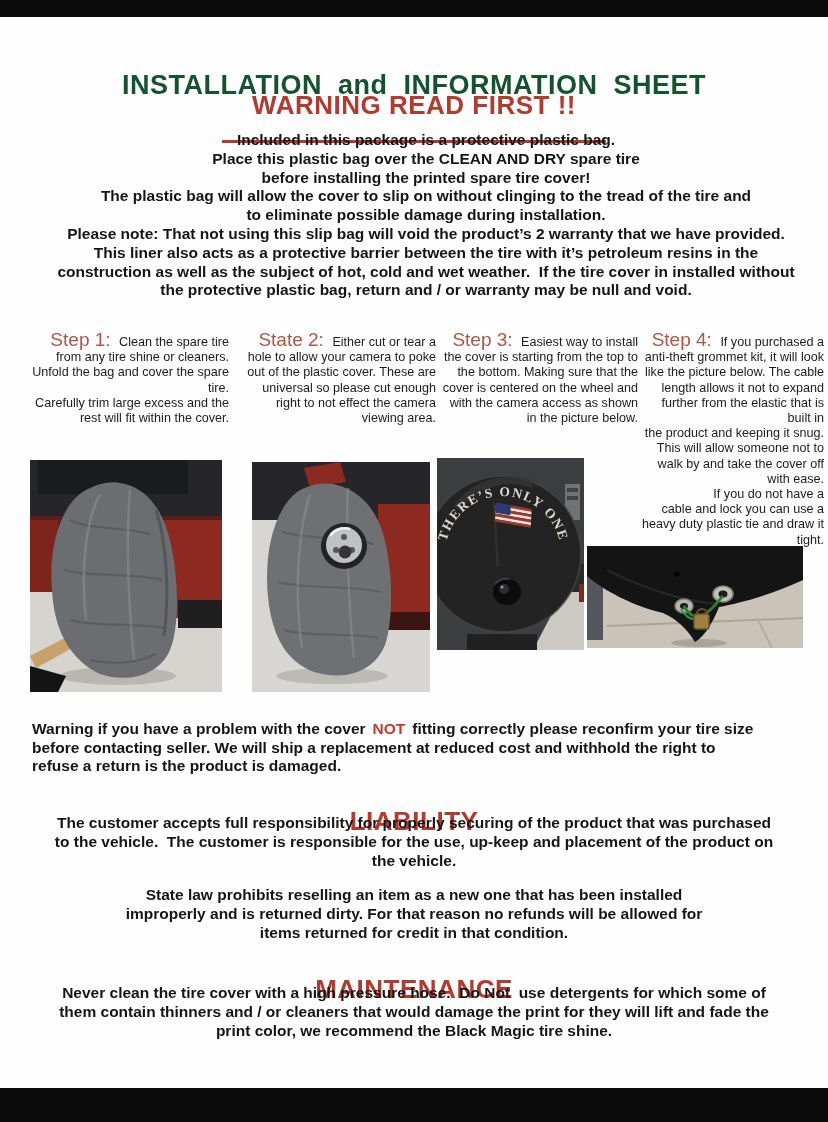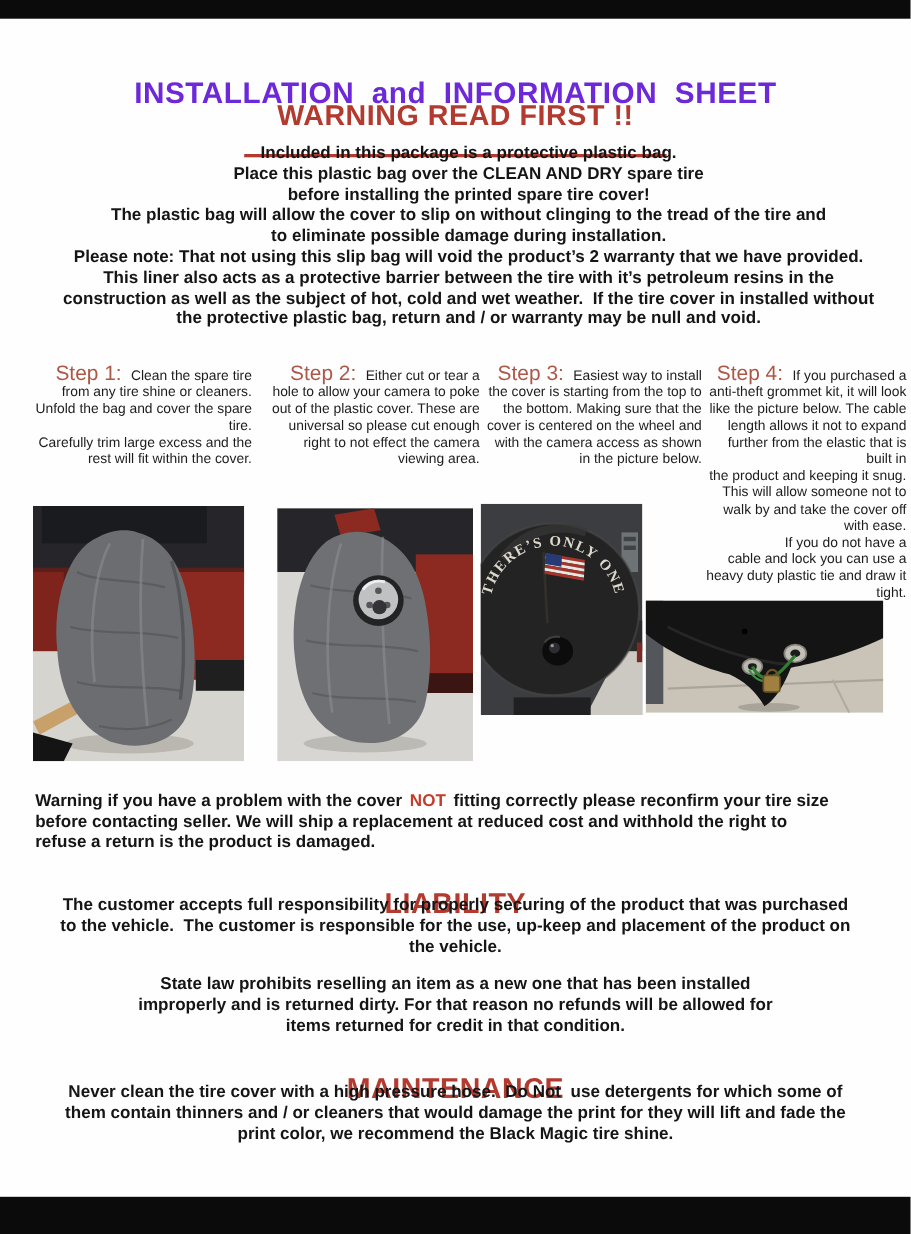--- a/index.html
+++ b/index.html
@@ -12,21 +12,21 @@
     position:relative;width:828px;height:1122px;margin:0 auto;
     background:#fefefe;overflow:hidden;
     font-family:"Liberation Sans",sans-serif;color:#151515;
   }
   .bar{position:absolute;left:0;width:100%;background:#0b0b0b;}
   .bar-top{top:0;height:17px;}
   .bar-bottom{bottom:0;height:34px;}
 
   .page-title{
     position:absolute;top:52px;left:0;width:100%;text-align:center;
-    font-size:27px;font-weight:bold;letter-spacing:.5px;white-space:pre;color:#6d28d9;
+    font-size:27px;font-weight:bold;letter-spacing:.5px;white-space:pre;color:#14532d;
   }
   .warning-heading{position:absolute;top:90px;left:0;width:100%;text-align:center;}
   .warning-heading .hd{
     display:inline-block;font-size:26px;font-weight:bold;color:var(--heading-red);
     border-bottom:3px solid var(--heading-red);padding:0 30px 19px;letter-spacing:.5px;white-space:pre;
   }
   .intro{
     position:absolute;top:131px;left:0;width:100%;text-align:center;
     font-weight:bold;font-size:15.5px;line-height:18.8px;padding-left:12px;
   }
@@ -97,21 +97,21 @@
 
   <div class="steps-photos">
 
     <div class="step" id="step1">
       <span class="label">Step 1:</span>
       <span class="text">Clean the spare tire from any tire shine or cleaners.
 Unfold the bag and cover the spare tire.
 Carefully trim large excess and the rest will fit within the cover.</span>
     </div>
     <div class="step" id="step2">
-      <span class="label">Step 2:</span>
+      <span class="label">State 2:</span>
       <span class="text">Either cut or tear a hole to allow your camera to poke out of the plastic cover. These are universal so please cut enough right to not effect the camera viewing area.</span>
     </div>
     <div class="step" id="step3">
       <span class="label">Step 3:</span>
       <span class="text">Easiest way to install the cover is starting from the top to the bottom. Making sure that the cover is centered on the wheel and with the camera access as shown
 in the picture below.</span>
     </div>
     <div class="step" id="step4">
       <span class="label">Step 4:</span>
       <span class="text">If you purchased a anti-theft grommet kit, it will look like the picture below. The cable length allows it not to expand further from the elastic that is built in

